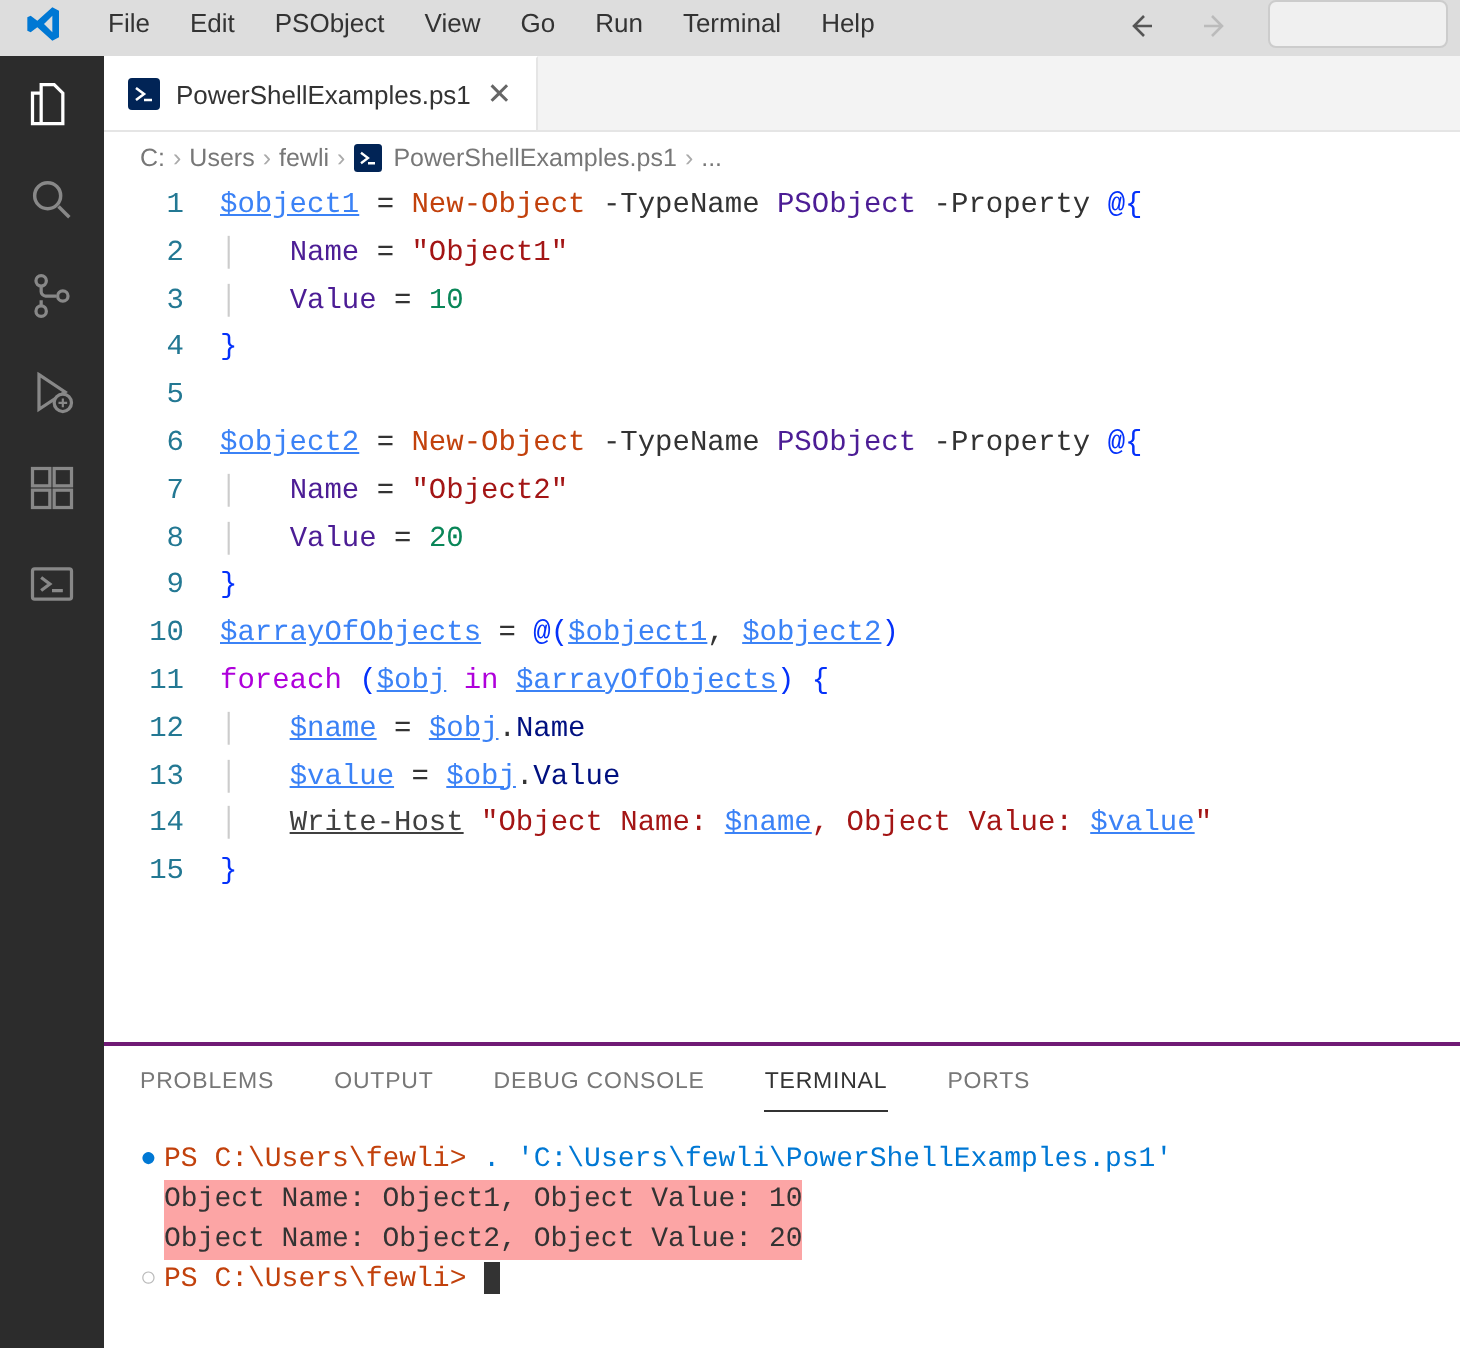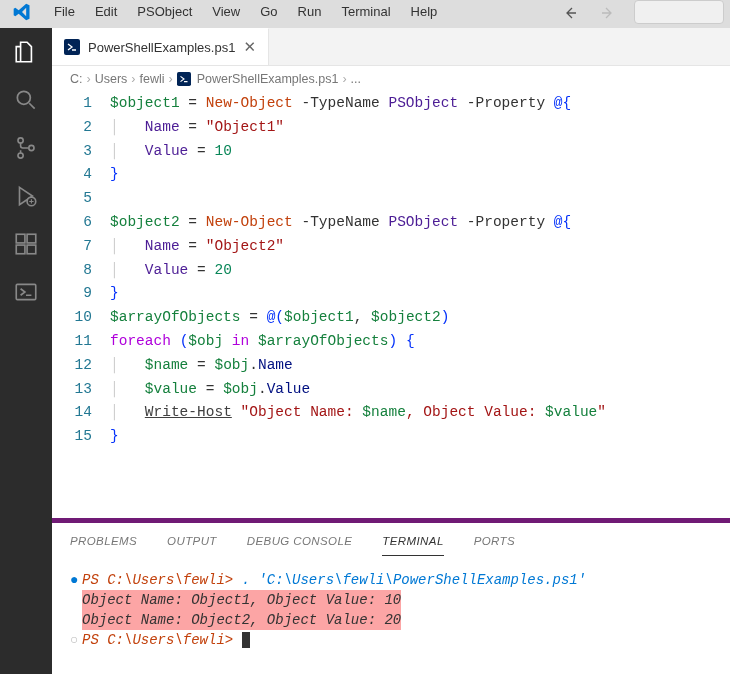--- a/index.html
+++ b/index.html
@@ -121,36 +121,35 @@
   background: #fff;
 }
 .gutter {
   width: 58px;
   text-align: right;
   color: #237893;
   padding: 0 18px 0 0;
   user-select: none;
 }
 .code-lines { flex:1; white-space: pre; color:#333; }
-.tok-var{color:#15803d;}
+.tok-var{color:#3b82f6;text-decoration:underline;}
 .tok-op{color:#333;}
 .tok-cmd{color:#c2410c;}
 .tok-param{color:#4c1d95;}
 .tok-str{color:#a31515;}
 .tok-num{color:#098658;}
 .tok-brace{color:#0431fa;}
 .tok-kw{color:#af00db;}
 .tok-prop{color:#001080;}
 .tok-cmdlet{color:#404040;text-decoration:underline;}
 .pipe{color:#ccc;}
 .panel {
-  border-top: 5px solid #701a75;
+  border-top: 2px solid #701a75;
   display: flex;
   flex-direction: column;
-  font-style: italic;
 }
 .panel-tabs {
   display: flex;
   padding: 12px 18px 0;
   gap: 30px;
   font-size: 11.5px;
   color: #777;
   letter-spacing: 0.4px;
 }
 .panel-tab { padding-bottom: 8px; cursor:default; }

